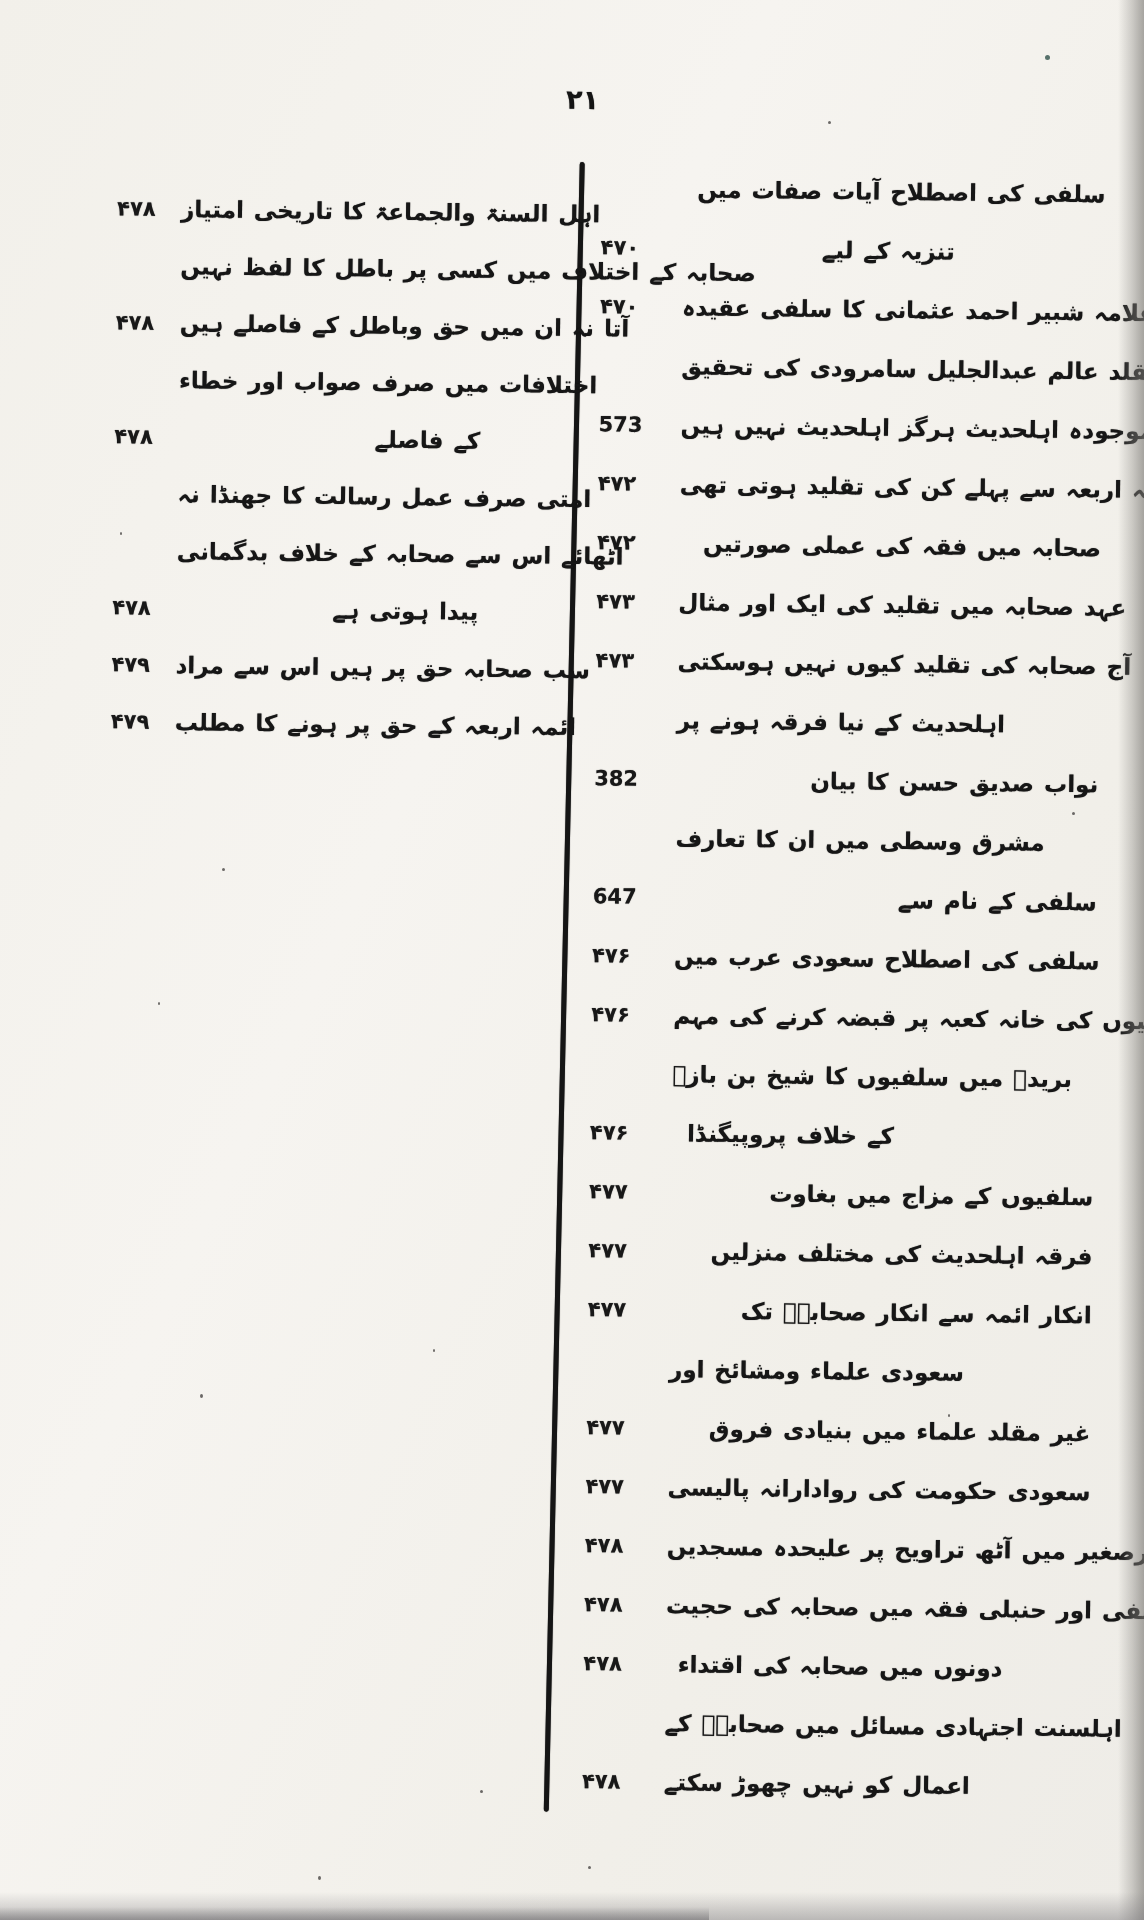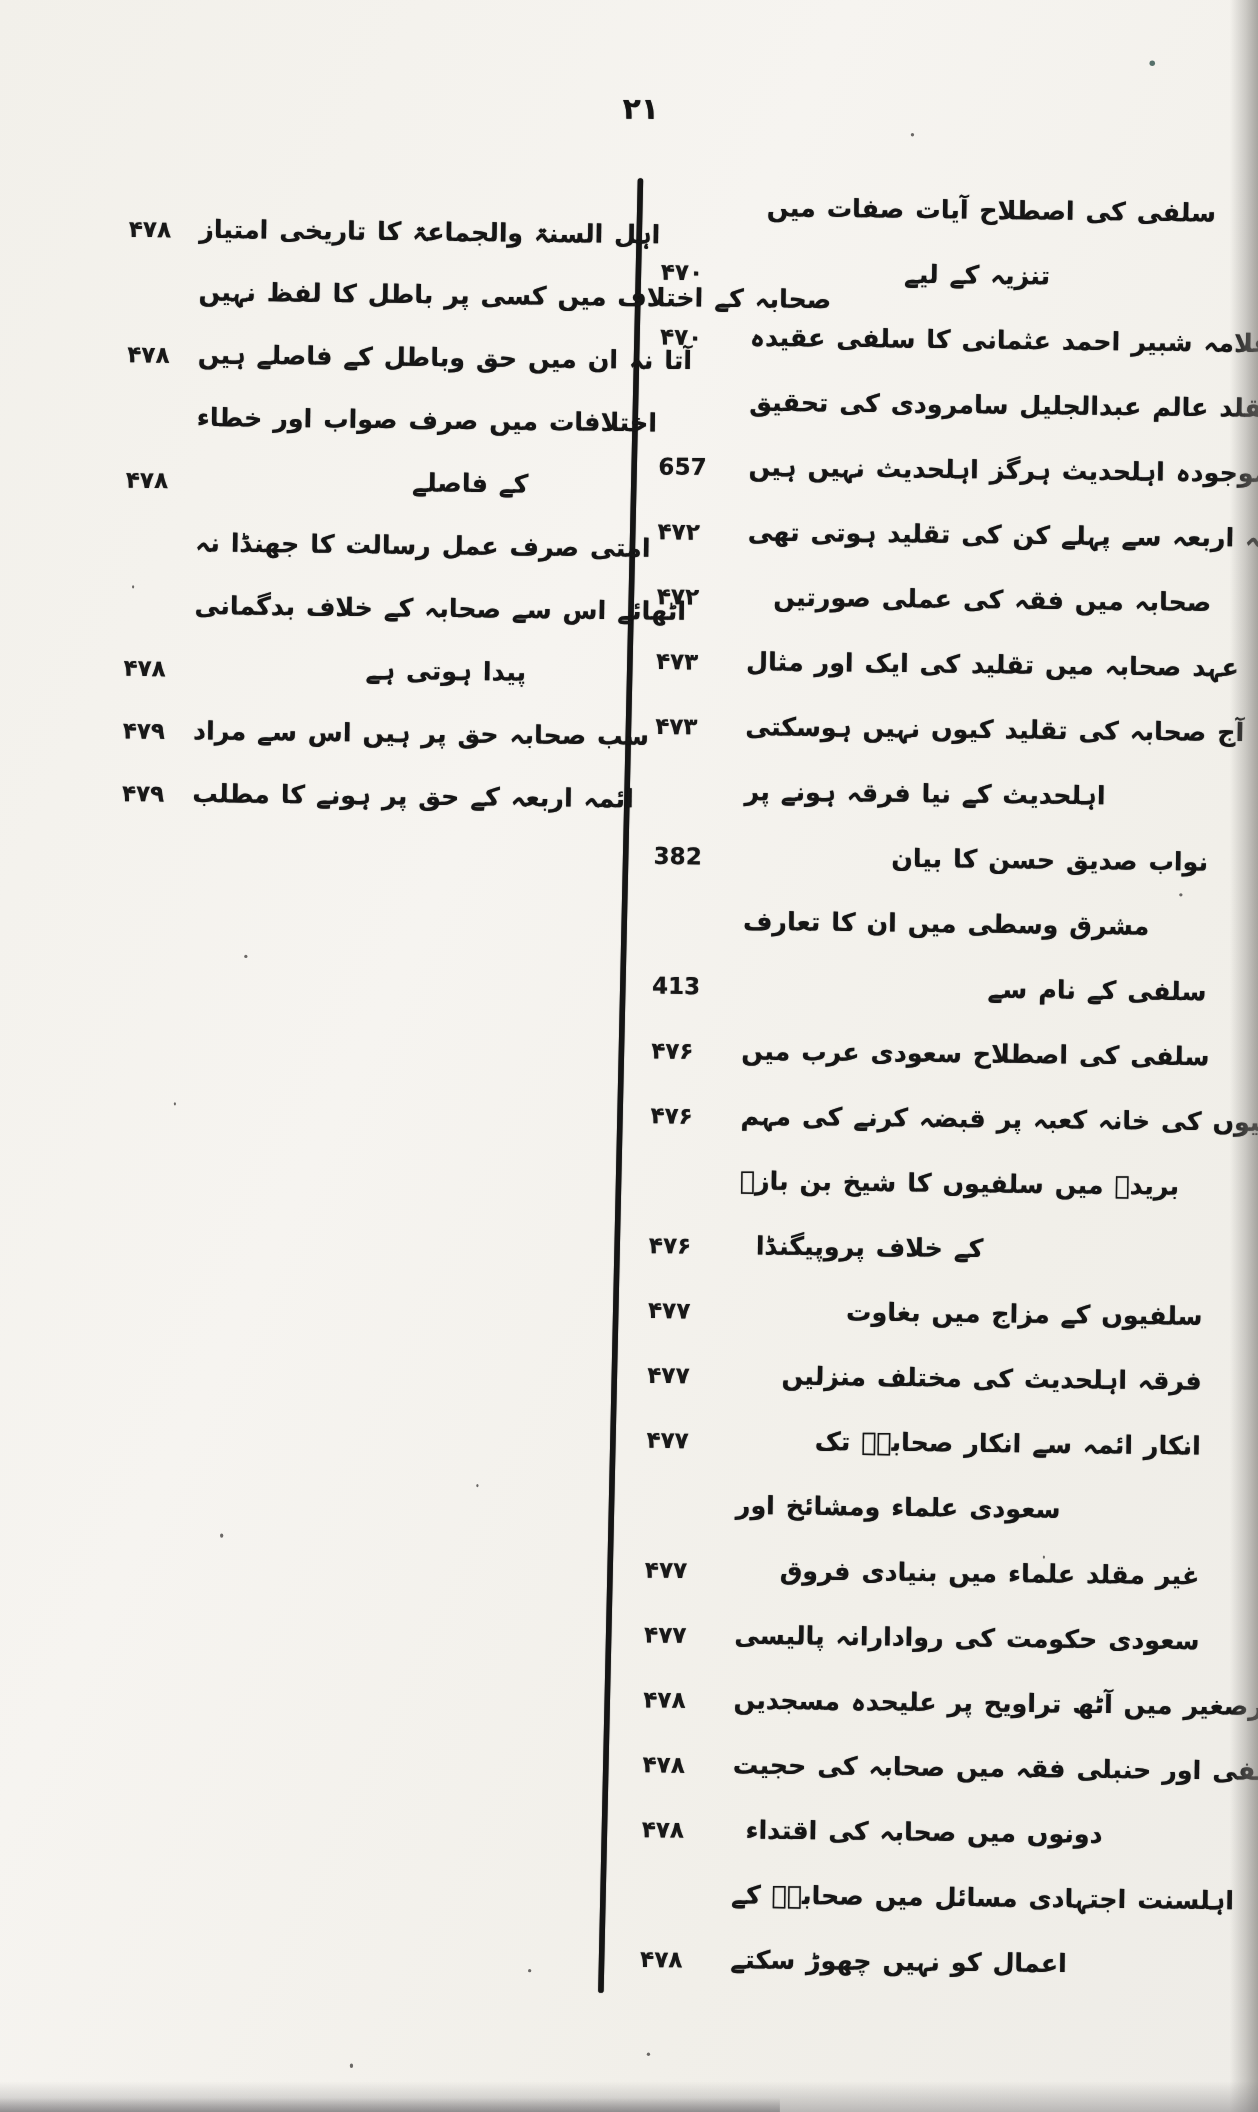--- a/index.html
+++ b/index.html
@@ -143,21 +143,21 @@
   </div>
       <div class="row">
     <span class="num">۴۷۰</span>
     <span class="txt">شیخ الاسلام علامہ شبیر احمد عثمانی کا سلفی عقیدہ</span>
   </div>
       <div class="row">
     <span class="num"></span>
     <span class="txt">غیر مقلد عالم عبدالجلیل سامرودی کی تحقیق</span>
   </div>
       <div class="row">
-    <span class="num">657</span>
+    <span class="num">573</span>
     <span class="txt">کہ موجودہ اہلحدیث ہرگز اہلحدیث نہیں ہیں</span>
   </div>
       <div class="row">
     <span class="num">۴۷۲</span>
     <span class="txt">ائمہ اربعہ سے پہلے کن کی تقلید ہوتی تھی</span>
   </div>
       <div class="row">
     <span class="num">۴۷۲</span>
     <span class="txt">صحابہ میں فقہ کی عملی صورتیں</span>
   </div>
@@ -175,21 +175,21 @@
   </div>
       <div class="row">
     <span class="num">382</span>
     <span class="txt">نواب صدیق حسن کا بیان</span>
   </div>
       <div class="row">
     <span class="num"></span>
     <span class="txt" style="padding-right: 160px;">مشرق وسطی میں ان کا تعارف</span>
   </div>
       <div class="row">
-    <span class="num">413</span>
+    <span class="num">647</span>
     <span class="txt">سلفی کے نام سے</span>
   </div>
       <div class="row">
     <span class="num">۴۷۶</span>
     <span class="txt">سلفی کی اصطلاح سعودی عرب میں</span>
   </div>
       <div class="row">
     <span class="num">۴۷۶</span>
     <span class="txt">سلفیوں کی خانہ کعبہ پر قبضہ کرنے کی مہم</span>
   </div>

